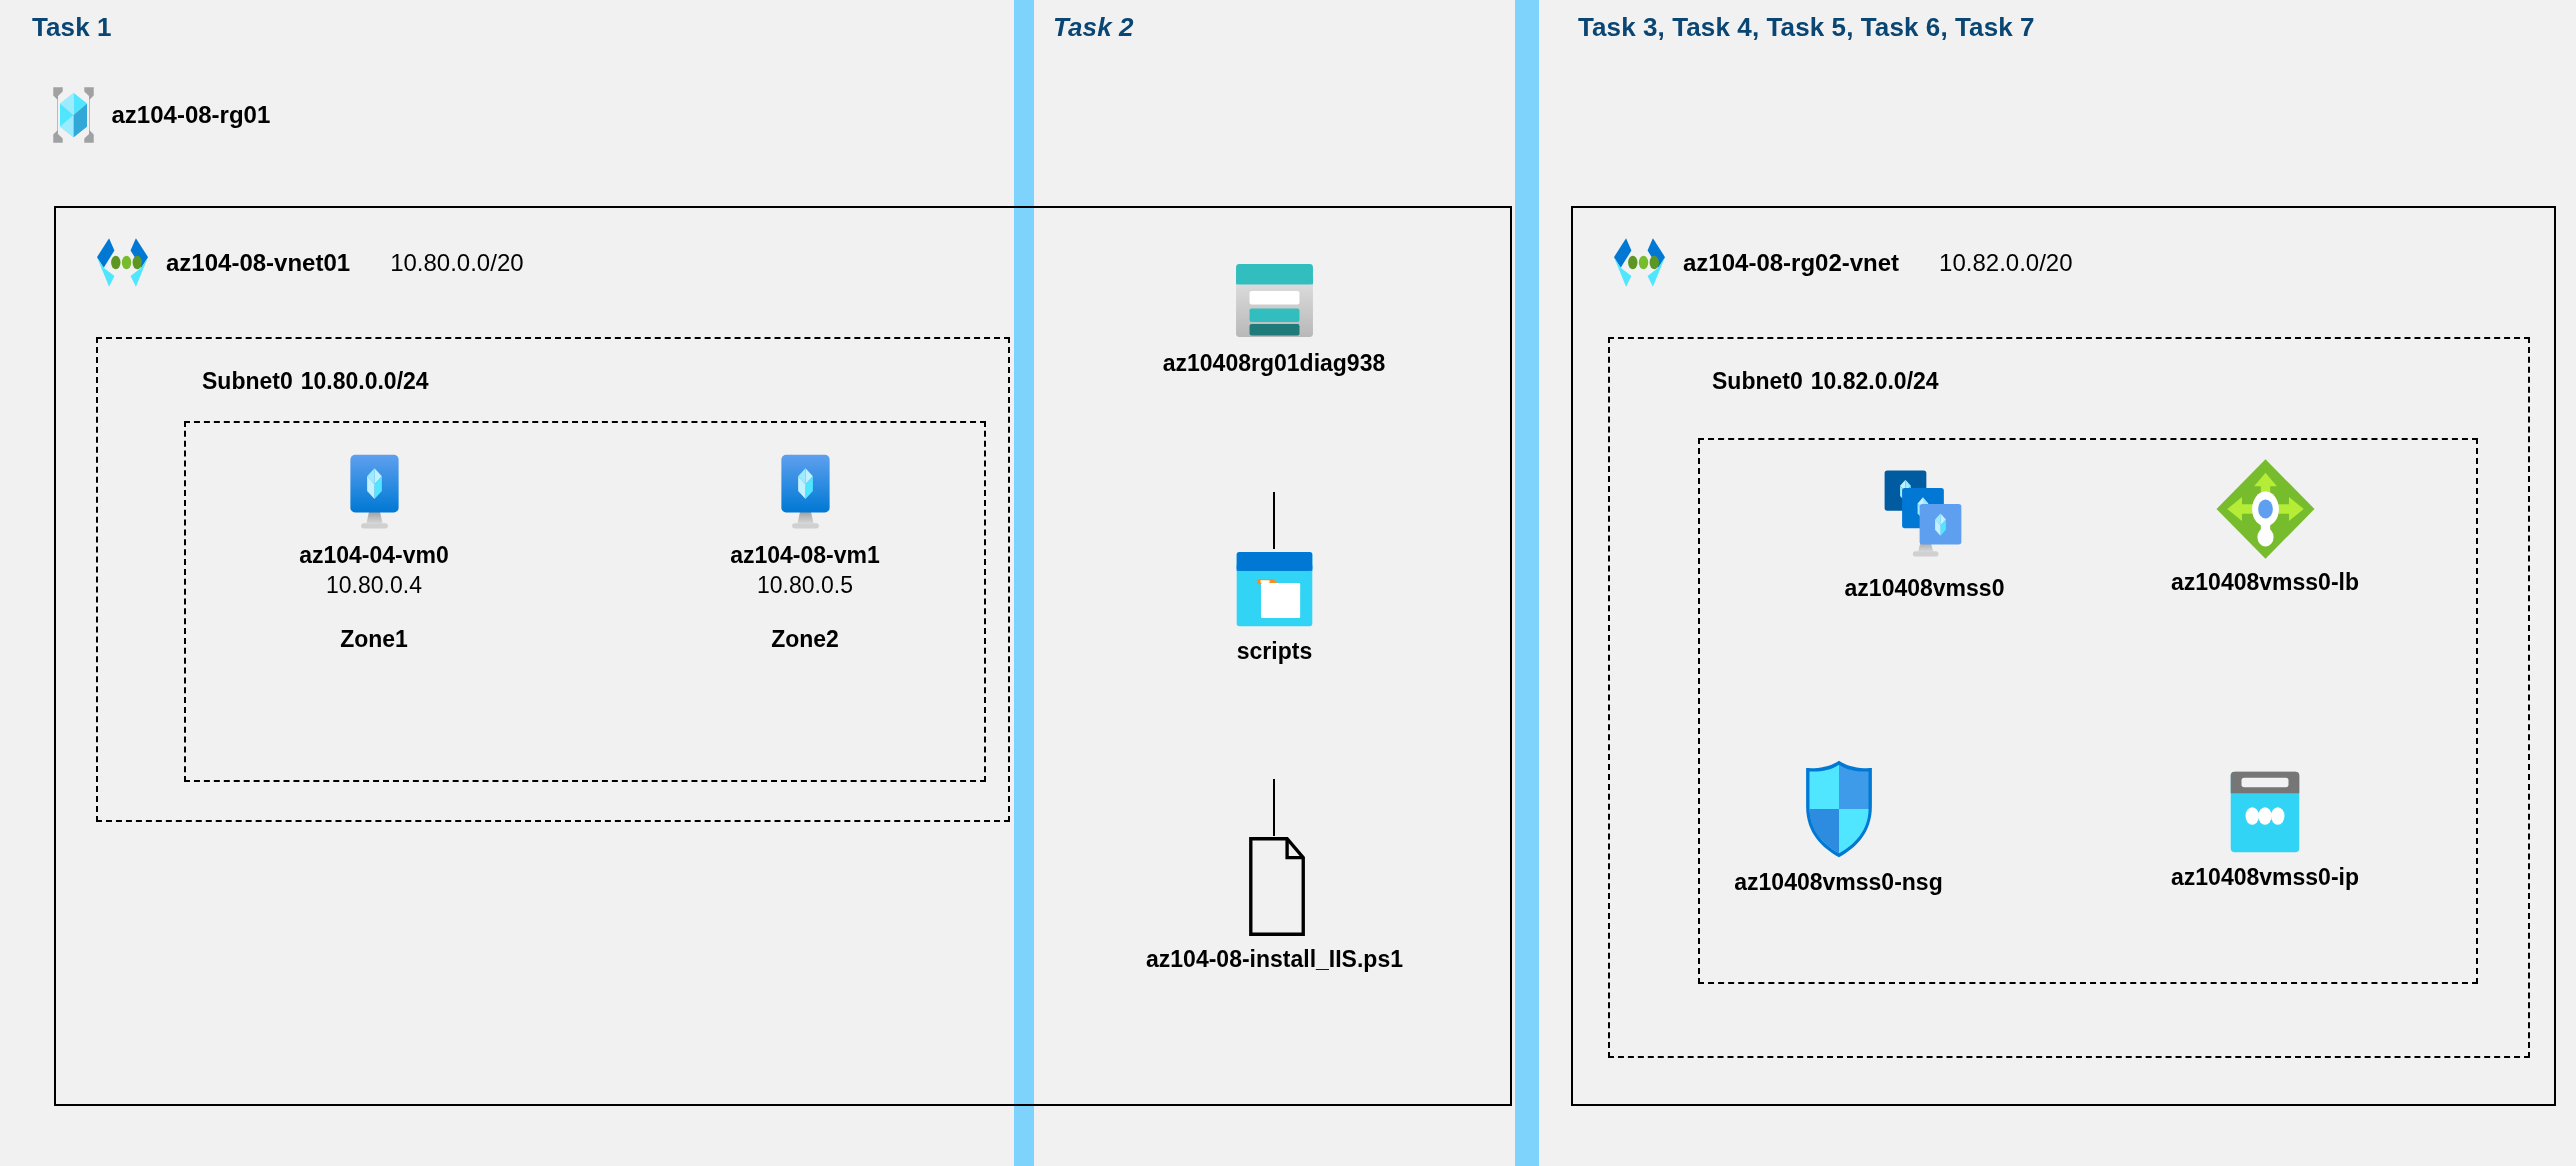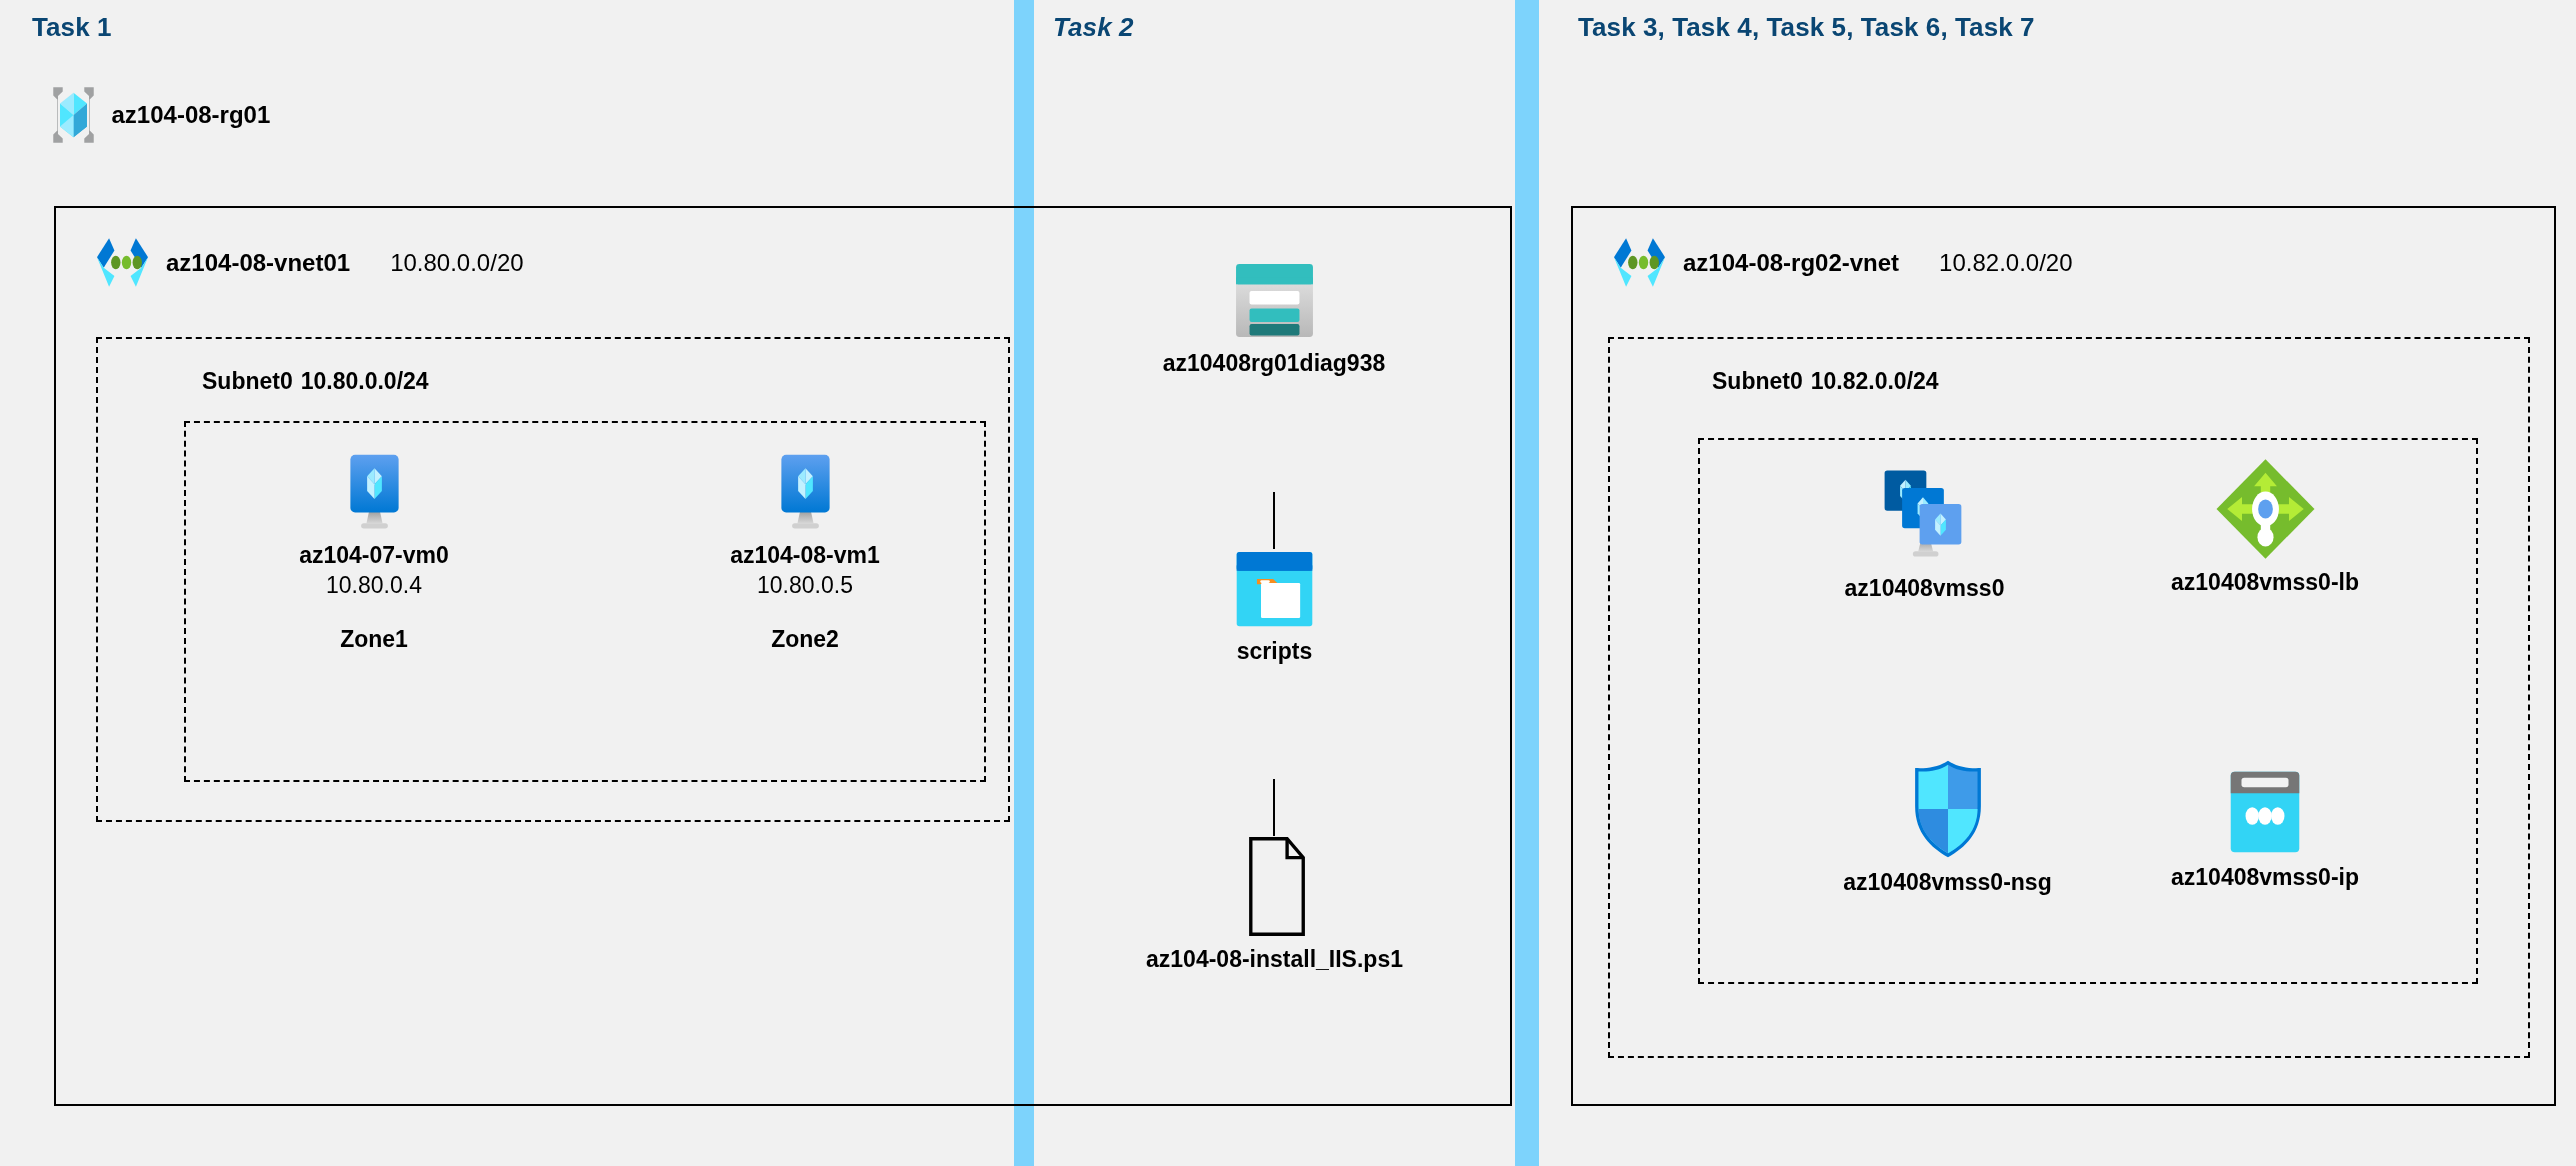--- a/index.html
+++ b/index.html
@@ -152,21 +152,21 @@
     position: absolute;
     width: 2px;
     background: #000000;
   }
   #conn-storage-scripts { left: 1273px; top: 492px;  height: 57px; }
   #conn-scripts-ps1     { left: 1273px; top: 779px; height: 57px; }
 
   
   #node-vmss    { left: 1783px; top: 465px;  width: 283px; }
   #node-lb      { left: 2130px; top: 458px;  width: 270px; text-align: center; }
-  #node-nsg     { left: 1806px; top: 758px; width: 283px; }
+  #node-nsg     { left: 1697px; top: 758px; width: 283px; }
   #node-ip      { left: 2130px; top: 769px; width: 270px; }
 
   
   .icon { display: block; }
   .icon-rg     { width: 49px;  height: 58px; }
   .icon-vnet   { width: 57px;  height: 51px; }
   .icon-vm     { width: 67px; height: 80px; }
   .icon-stor   { width: 85px; height: 81px; }
   .icon-cont   { width: 81px; height: 80px; }
   .icon-file   { width: 78px; height: 101px; }
@@ -267,21 +267,21 @@
         </defs>
         <path d="M42 86 L58 86 L62 104 L38 104 Z" fill="url(#vms0)"></path>
         <rect x="30" y="104" width="40" height="8" rx="4" fill="#D0D0D0"></rect>
         <rect x="14" y="2" width="72" height="86" rx="7" fill="url(#vmg0)"></rect>
         <path d="M50 22 L61 34 L50 46 Z" fill="#C3F1FF"></path>
         <path d="M50 22 L39 34 L50 46 Z" fill="#9CEBFF"></path>
         <path d="M50 46 L61 34 L61 56 L50 68 Z" fill="#50E6FF"></path>
         <path d="M50 46 L39 34 L39 56 L50 68 Z" fill="#C3F1FF"></path>
       </svg>
     </span>
-    <span class="node-name">az104-07-vm0</span>
+    <span class="node-name">az104-04-vm0</span>
     <span class="node-sub">10.80.0.4</span>
     <span class="node-zone">Zone1</span>
   </div>
 
   <div class="node" id="node-vm1">
     <span class="icon icon-vm">
       <svg viewBox="0 0 100 118" width="67" height="80">
         <defs>
           <linearGradient id="vmg1" x1="0" y1="0" x2="0" y2="1">
             <stop offset="0" stop-color="#5EA0EF"></stop>

